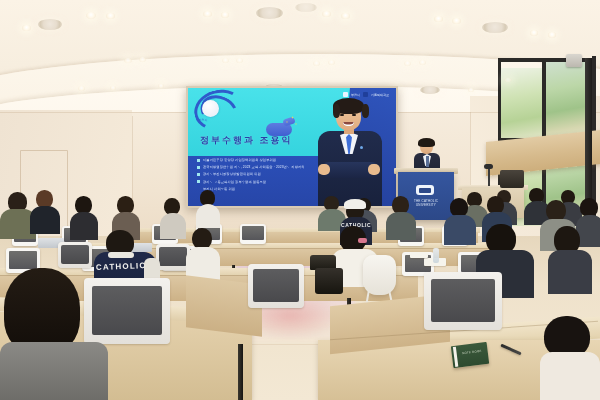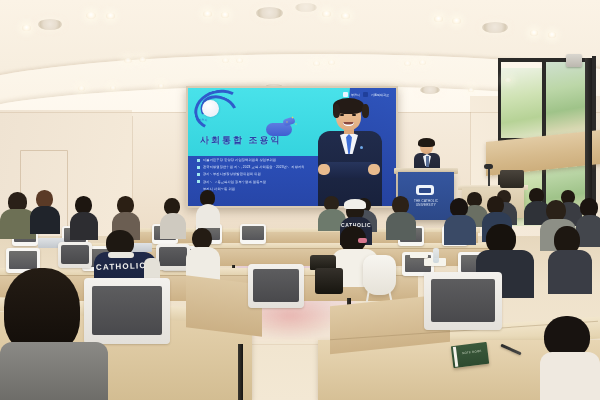--- a/index.html
+++ b/index.html
@@ -294,21 +294,21 @@
       <div class="ball-txt">부천시</div>
 
       <div class="hand">
         <div class="palm"></div>
         <div class="idx"></div>
         <div class="spark" style="left:25px;top:0px;"></div>
         <div class="spark" style="left:20px;top:5px;width:2px;height:2px;"></div>
         <div class="spark" style="left:29px;top:7px;width:2px;height:2px;"></div>
       </div>
 
-      <div class="sc-title">사회통합 조용익</div>
+      <div class="sc-title">정부수행과 조용익</div>
 
       <div class="logos">
         <div class="logo-mark"></div>
         <div class="logo-t">부천시</div>
         <div class="logo-mark sq"></div>
         <div class="logo-t">가톨릭대학교</div>
       </div>
 
       <div class="bullets">
         <div class="bline">

